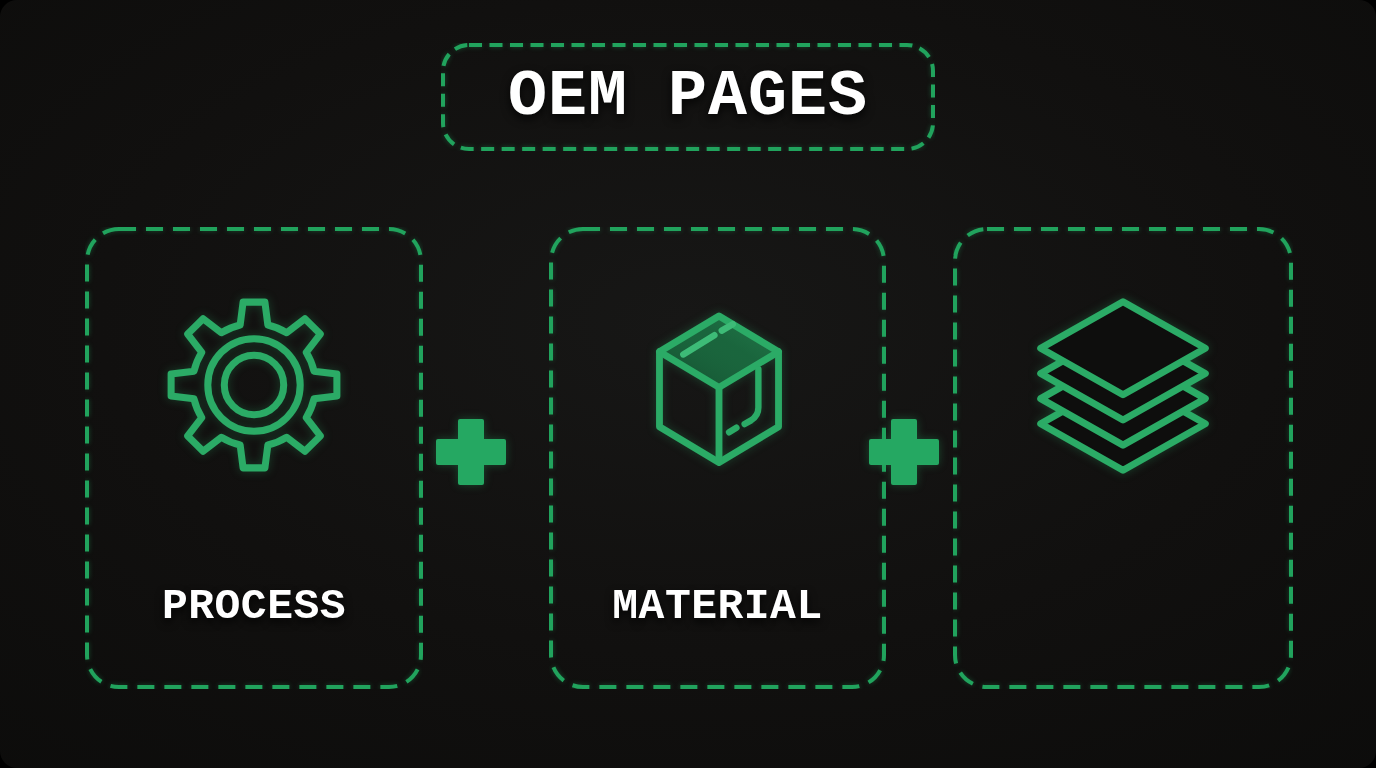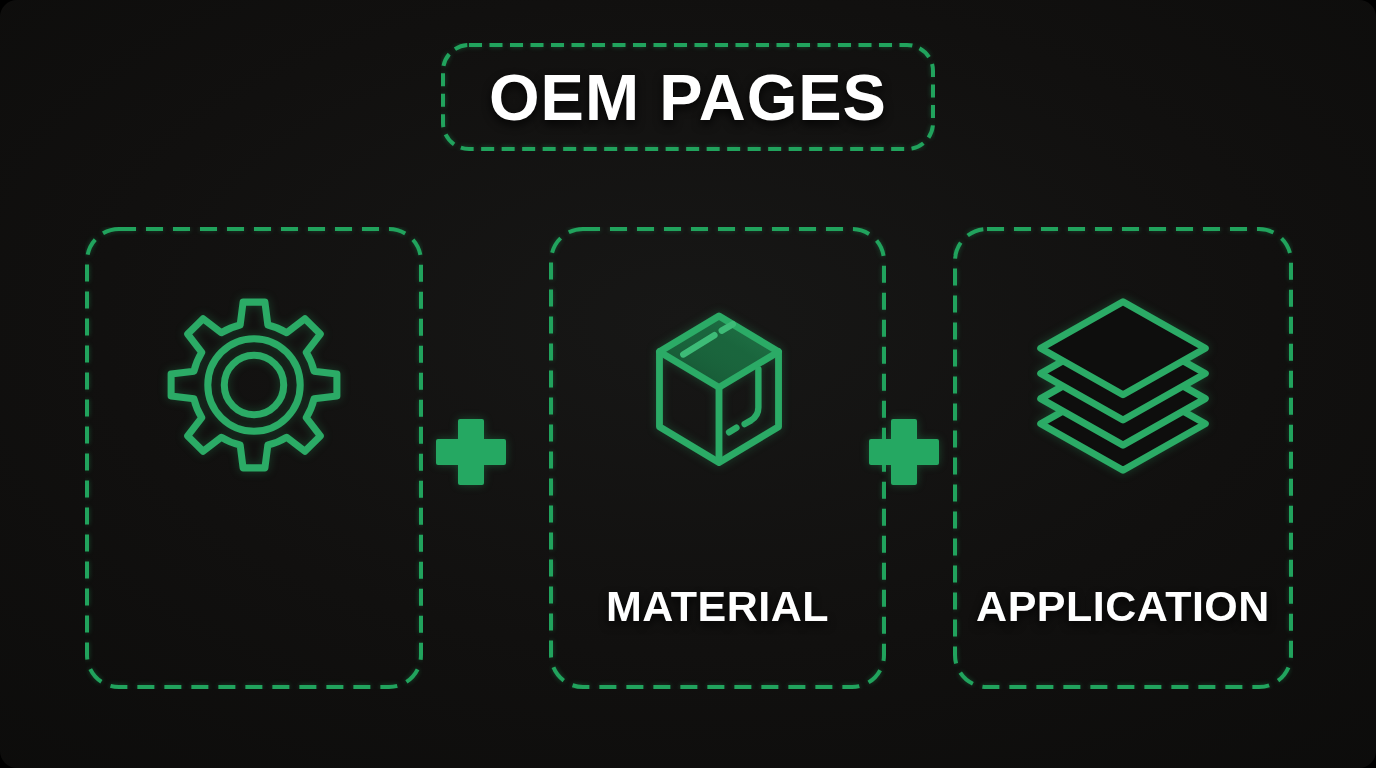--- a/index.html
+++ b/index.html
@@ -13,21 +13,21 @@
     --layer-occlusion:#0e0e0d;
   }
   *{margin:0;padding:0;box-sizing:border-box;}
   html,body{background:#000;}
   .stage{
     position:relative;
     width:1376px;height:768px;
     overflow:hidden;
     background:
       radial-gradient(95% 95% at 50% 42%, #171716 0%, #11100f 45%, #0a0a09 100%);
-    font-family:Liberation Sans, sans-serif;
+    font-family:Liberation Mono, monospace;
     border-radius:17px;
   }
   
   .border-svg{position:absolute;inset:0;width:100%;height:100%;}
   .border-svg rect{
     fill:none;stroke:var(--border-green);
     filter:drop-shadow(0 0 2.5px rgba(33,163,93,.4));
   }
   .title-box{
     position:absolute;left:441px;top:43px;width:494px;height:108px;
@@ -98,20 +98,21 @@
                  L 53.73,160.30 L 39.70,146.27 L 52.51,129.67
                  A 56,56 0 0 1 45.43,112.60
                  L 24.65,109.92 L 24.65,90.08 L 45.43,87.40
                  A 56,56 0 0 1 52.51,70.33
                  L 39.70,53.73 L 53.73,39.70 L 70.33,52.51
                  A 56,56 0 0 1 87.40,45.43 Z"></path>
         <circle cx="100" cy="100" r="42"></circle>
         <circle cx="100" cy="100" r="27"></circle>
       </g>
     </svg>
+    <div class="card-label">PROCESS</div>
   </div>
 
   <div class="plus plus-1" aria-label="+">
     <svg width="70" height="66" viewBox="0 0 70 66" aria-hidden="true">
       <rect x="0" y="20" width="70" height="26" rx="2"></rect>
       <rect x="22" y="0" width="26" height="66" rx="2"></rect>
     </svg>
   </div>
 
   <div class="card card-2">
@@ -157,16 +158,15 @@
       <rect x="2" y="2" width="336" height="458" rx="32" stroke-width="4" stroke-dasharray="17 10"></rect>
     </svg>
     <svg class="icon icon-layers" width="184" height="194" viewBox="0 0 190 200" aria-hidden="true">
       <g stroke-width="7.2" stroke-linejoin="round">
         <path class="occlude" transform="translate(0,78)" d="M95,12 L180,60 L95,108 L10,60 Z"></path>
         <path class="occlude" transform="translate(0,52)" d="M95,12 L180,60 L95,108 L10,60 Z"></path>
         <path class="occlude" transform="translate(0,26)" d="M95,12 L180,60 L95,108 L10,60 Z"></path>
         <path class="occlude" d="M95,12 L180,60 L95,108 L10,60 Z"></path>
       </g>
     </svg>
-    <div class="card-label">APPLICATION</div>
   </div>
 
 </div>
 
 </body></html>

